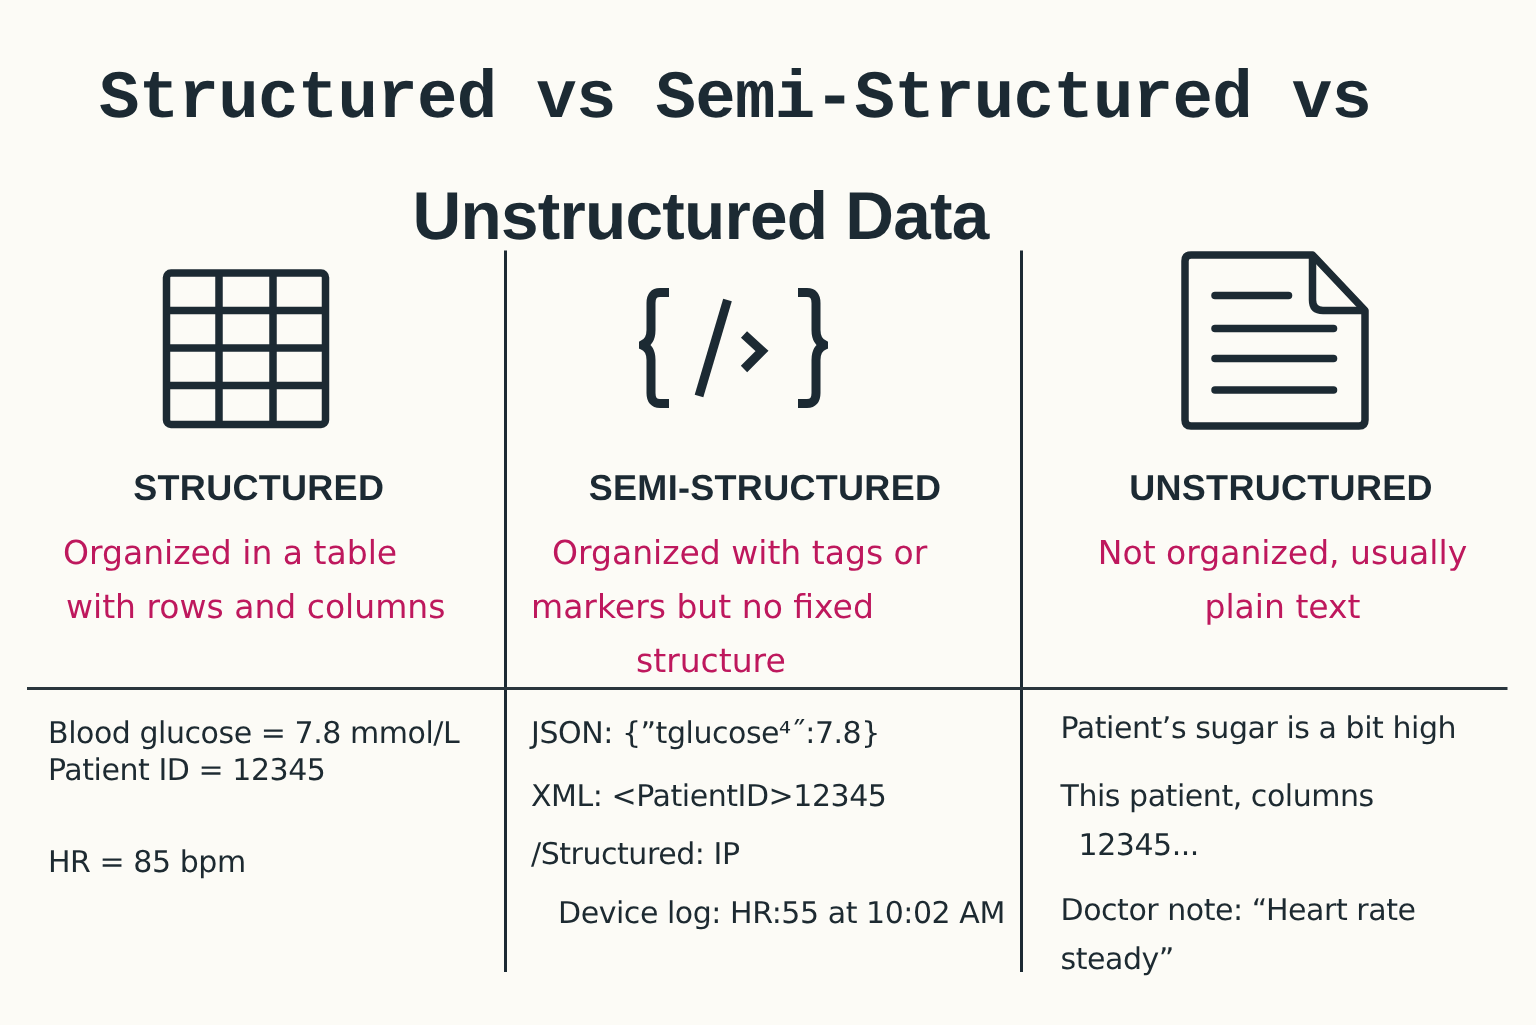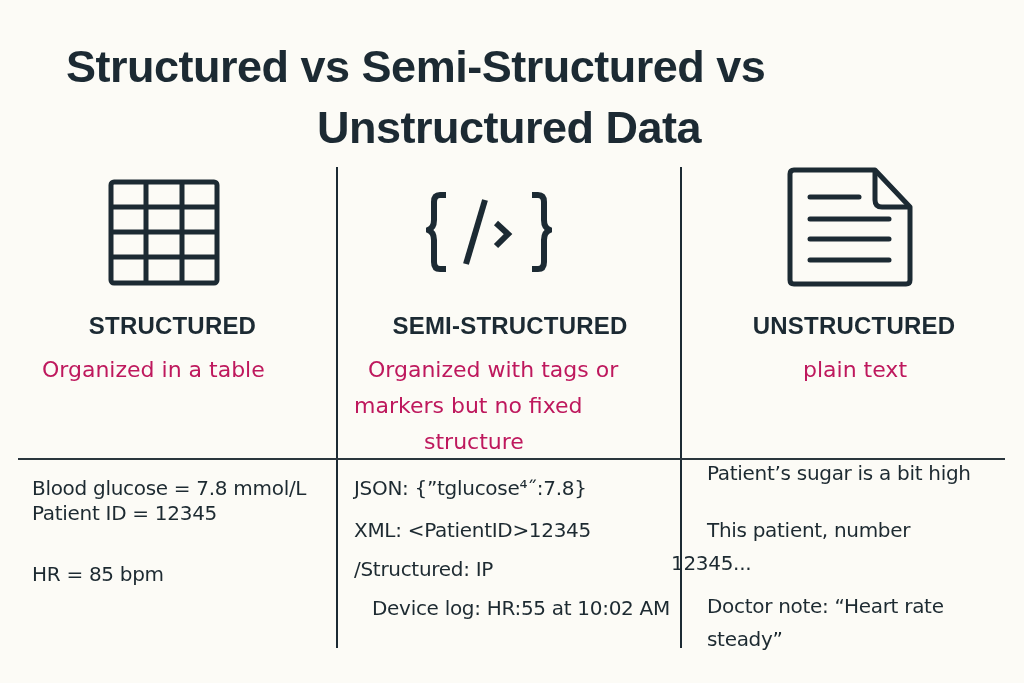--- a/index.html
+++ b/index.html
@@ -8,22 +8,22 @@
     background: #fcfbf6;
     color: #1c2a33;
     font-family: "Liberation Sans", "DejaVu Sans", sans-serif;
     position: relative;
   }
   .title {
     position: absolute; left: 0; top: 36px; width: 1024px;
     font-weight: bold; font-size: 45px; line-height: 62px;
     letter-spacing: -0.5px;
   }
-  .title .l1 { position: absolute; left: 66px; top: 0; white-space: nowrap; }
-  .title .l2 { position: absolute; left: 275px; top: 61px; white-space: nowrap; margin-left: 42px; }
+  .title .l1 { position: absolute; left: 66px; top: 0; white-space: nowrap; font-family: Liberation Mono, monospace; }
+  .title .l2 { position: absolute; left: 275px; top: 77px; white-space: nowrap; }
 
   .vline { position: absolute; width: 2px; background: #1c2a33; top: 167px; height: 481px; }
   .vline.v1 { left: 336px; }
   .vline.v2 { left: 680px; }
   .hline { position: absolute; left: 18px; width: 987px; top: 458px; height: 2px; background: #2a363d; }
 
   .icon { position: absolute; }
   .icon svg { display: block; }
   #icon-table { left: 108px; top: 179px; }
   #icon-code { left: 426px; top: 192px; }
@@ -98,36 +98,38 @@
     <line x1="23" y1="93" x2="102" y2="93" stroke="#1c2a33" stroke-width="5" stroke-linecap="round"></line>
   </svg>
 </div>
 
 <div class="heading" id="h1">STRUCTURED</div>
 <div class="heading" id="h2">SEMI-STRUCTURED</div>
 <div class="heading" id="h3">UNSTRUCTURED</div>
 
 <div class="desc" id="d1">
   <span class="a">Organized in a table</span>
+  <span class="b">with rows and columns</span>
 </div>
 <div class="desc" id="d2">
   <span class="a">Organized with tags or</span>
   <span class="b">markers but no fixed</span>
   <span class="c">structure</span>
 </div>
 <div class="desc" id="d3">
+  <span>Not organized, usually</span>
   <span>plain text</span>
 </div>
 
 <div class="ex" style="left:32px; top:475px;">Blood glucose = 7.8 mmol/L</div>
 <div class="ex" style="left:32px; top:500px;">Patient ID = 12345</div>
 <div class="ex" style="left:32px; top:561px;text-align:center;">HR = 85 bpm</div>
 
 <div class="ex" style="left:354px; top:475px;">JSON: {”tglucose⁴˝:7.8}</div>
 <div class="ex" style="left:354px; top:517px;">XML: &lt;PatientID&gt;12345</div>
 <div class="ex" style="left:354px; top:556px;">/Structured: IP</div>
 <div class="ex" style="left:372px; top:595px;">Device log: HR:55 at 10:02 AM</div>
 
-<div class="ex" style="left:707px; top:460px;">Patient’s sugar is a bit high</div>
-<div class="ex" style="left:707px; top:517px;">This patient, number</div>
-<div class="ex" style="left:671px; top:550px;">12345...</div>
+<div class="ex" style="left:707px; top:472px;">Patient’s sugar is a bit high</div>
+<div class="ex" style="left:707px; top:517px;">This patient, columns</div>
+<div class="ex" style="left:719px; top:550px;">12345...</div>
 <div class="ex" style="left:707px; top:593px;">Doctor note: “Heart rate</div>
 <div class="ex" style="left:707px; top:626px;">steady”</div>
 
 </body></html>

